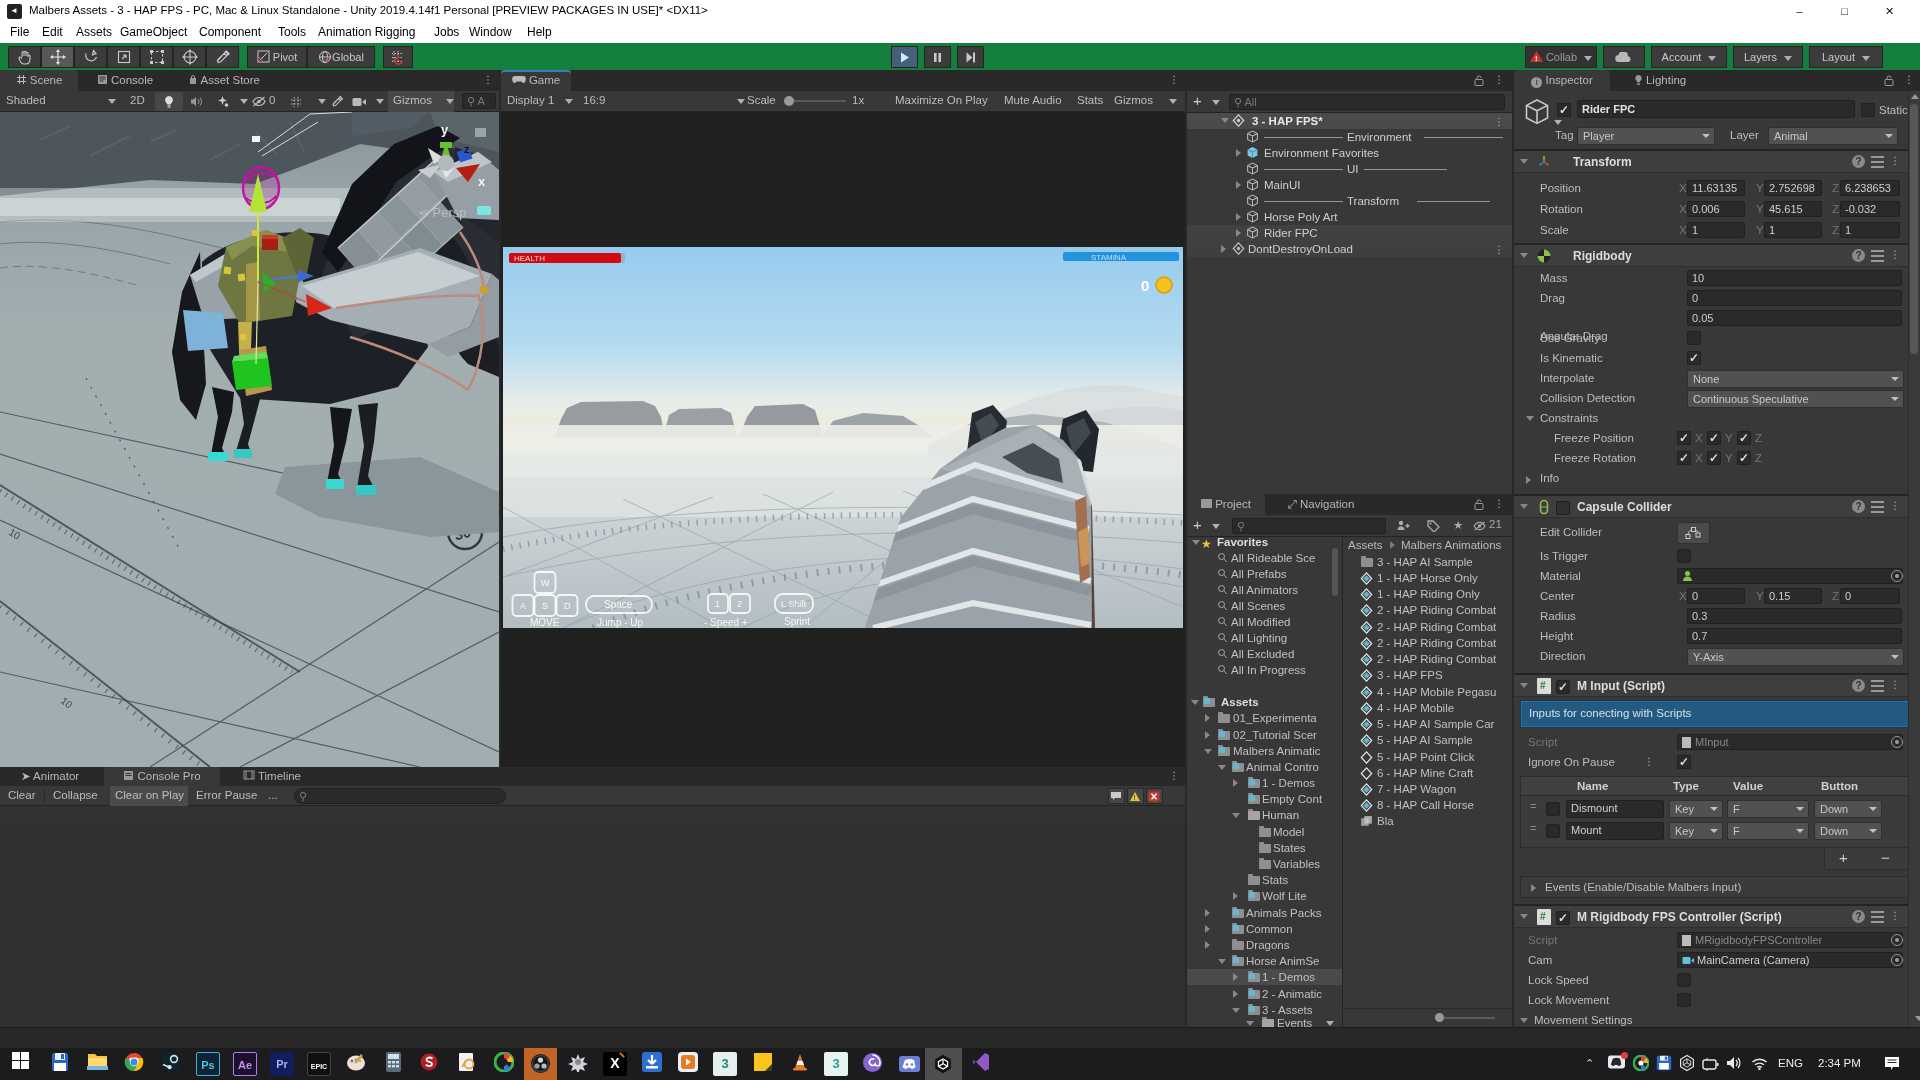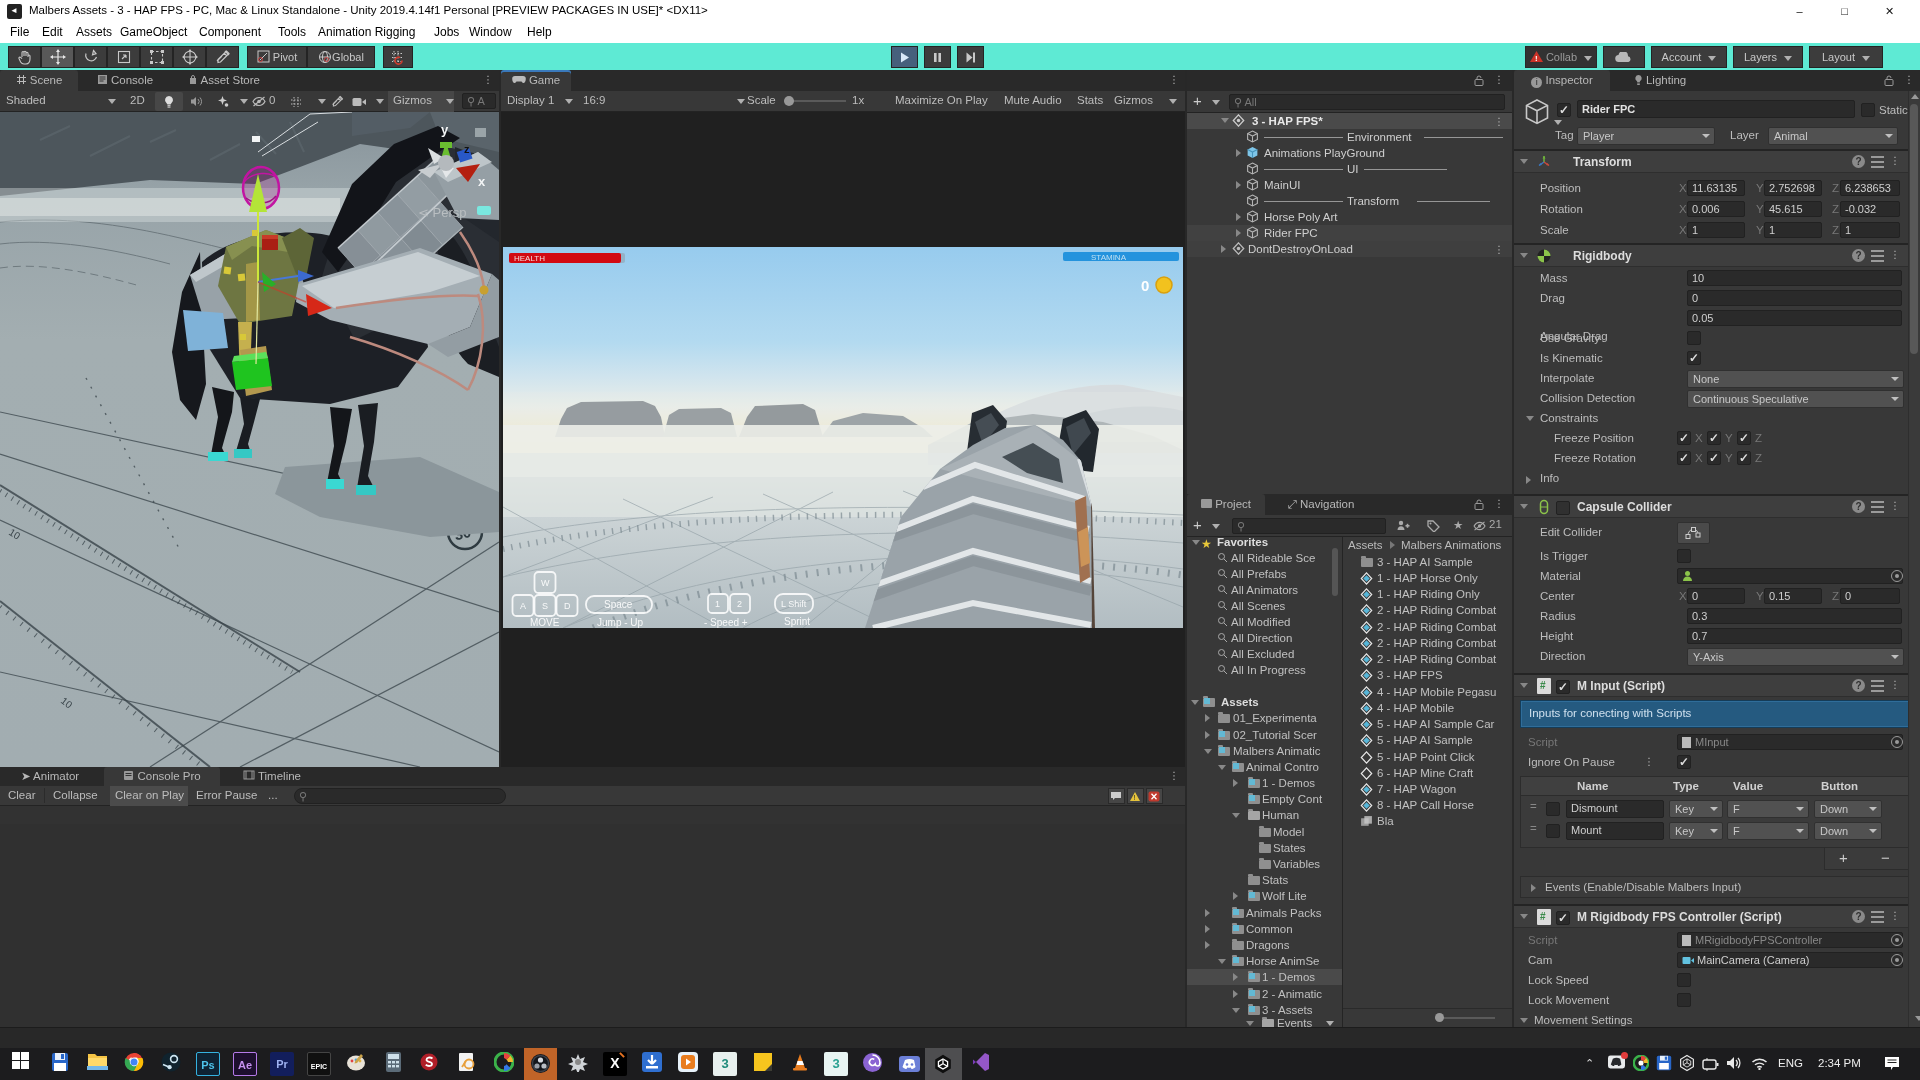--- a/index.html
+++ b/index.html
@@ -12,21 +12,21 @@
 #titlebar .ticon { position:absolute; left:7px; top:4px; width:15px; height:15px; background:#222; border-radius:2px; }
 #titlebar .ticon:after { content:"◄"; color:#fff; font-size:8px; position:absolute; left:3px; top:2px; }
 #titlebar .ttext { position:absolute; left:29px; top:4px; color:#000; }
 .winbtn { position:absolute; top:0; width:45px; height:23px; color:#111; font-size:11px; text-align:center; line-height:22px; }
 
 
 #menubar { position:absolute; left:0; top:23px; width:1920px; height:20px; background:#ffffff; color:#000; font-size:12px; }
 #menubar span { position:absolute; top:2px; }
 
 
-#toolbar { position:absolute; left:0; top:43px; width:1920px; height:27px; background:#5eead4; }
+#toolbar { position:absolute; left:0; top:43px; width:1920px; height:27px; background:#15803d; }
 .tbtn { position:absolute; top:3px; height:22px; background:#3c3c3c; border:1px solid #242424; }
 .tbtn.sel { background:#585858; }
 .tbtn svg { display:block; margin:2px auto; }
 .tbtxt { position:absolute; top:3px; height:22px; background:#3c3c3c; border:1px solid #242424; color:#c8c8c8; font-size:11px; line-height:20px; text-align:center; }
 .darr { display:inline-block; width:0; height:0; border-left:4px solid transparent; border-right:4px solid transparent; border-top:5px solid #b0b0b0; vertical-align:middle; margin-left:4px; }
 
 
 .tabbar { position:absolute; background:#292929; }
 .tab { position:absolute; top:0; height:21px; font-size:11.5px; color:#b8b8b8; line-height:20px; text-align:center; }
 .tab.active { background:#383838; border-radius:3px 3px 0 0; }
@@ -669,21 +669,21 @@
           <span style="position:absolute; left:160px;">Environment</span>
           <span class="hline" style="left:237px; width:79px;"></span>
     </div>
     <div class="hrow" style="top:32px;">
       <span class="htri" style="left:49px;"></span>
       <svg class="hico" style="left:59px;" width="13" height="13" viewBox="0 0 12 12">
             <path d="M6 1l4.5 2.3v5.4L6 11 1.5 8.7V3.3z" fill="#7ec5e8"></path>
             <path d="M1.5 3.3L6 5.6l4.5-2.3" fill="none" stroke="#4794ba"></path>
             <path d="M6 5.6V11" stroke="#4794ba"></path>
           </svg>
-      <span style="position:absolute; left:77px;">Animations PlayGround</span>
+      <span style="position:absolute; left:77px;">Environment Favorites</span>
     </div>
     <div class="hrow" style="top:48px;">
       <svg class="hico" style="left:59px;" width="13" height="13" viewBox="0 0 12 12">
             <path d="M6 1l4.5 2.3v5.4L6 11 1.5 8.7V3.3z M1.5 3.3L6 5.6l4.5-2.3M6 5.6V11" fill="none" stroke="#b5b5b5"></path>
           </svg>
       <span class="hline" style="left:77px; width:79px;"></span>
           <span style="position:absolute; left:160px;">UI</span>
           <span class="hline" style="left:177px; width:83px;"></span>
     </div>
     <div class="hrow" style="top:64px;">
@@ -798,21 +798,21 @@
             <circle cx="4.5" cy="4.5" r="3" fill="none" stroke="#aaa"></circle>
             <path d="M7 7l3 3" stroke="#aaa"></path>
           </svg>
           <span style="position:absolute; left:44px;">All Modified</span>
         </div>
     <div class="prow" style="top:93px; left:0; width:155px;">
           <svg class="mag" style="left:30px;" width="11" height="11" viewBox="0 0 11 11">
             <circle cx="4.5" cy="4.5" r="3" fill="none" stroke="#aaa"></circle>
             <path d="M7 7l3 3" stroke="#aaa"></path>
           </svg>
-          <span style="position:absolute; left:44px;">All Direction</span>
+          <span style="position:absolute; left:44px;">All Lighting</span>
         </div>
     <div class="prow" style="top:109px; left:0; width:155px;">
           <svg class="mag" style="left:30px;" width="11" height="11" viewBox="0 0 11 11">
             <circle cx="4.5" cy="4.5" r="3" fill="none" stroke="#aaa"></circle>
             <path d="M7 7l3 3" stroke="#aaa"></path>
           </svg>
           <span style="position:absolute; left:44px;">All Excluded</span>
         </div>
     <div class="prow" style="top:125px; left:0; width:155px;">
           <svg class="mag" style="left:30px;" width="11" height="11" viewBox="0 0 11 11">

